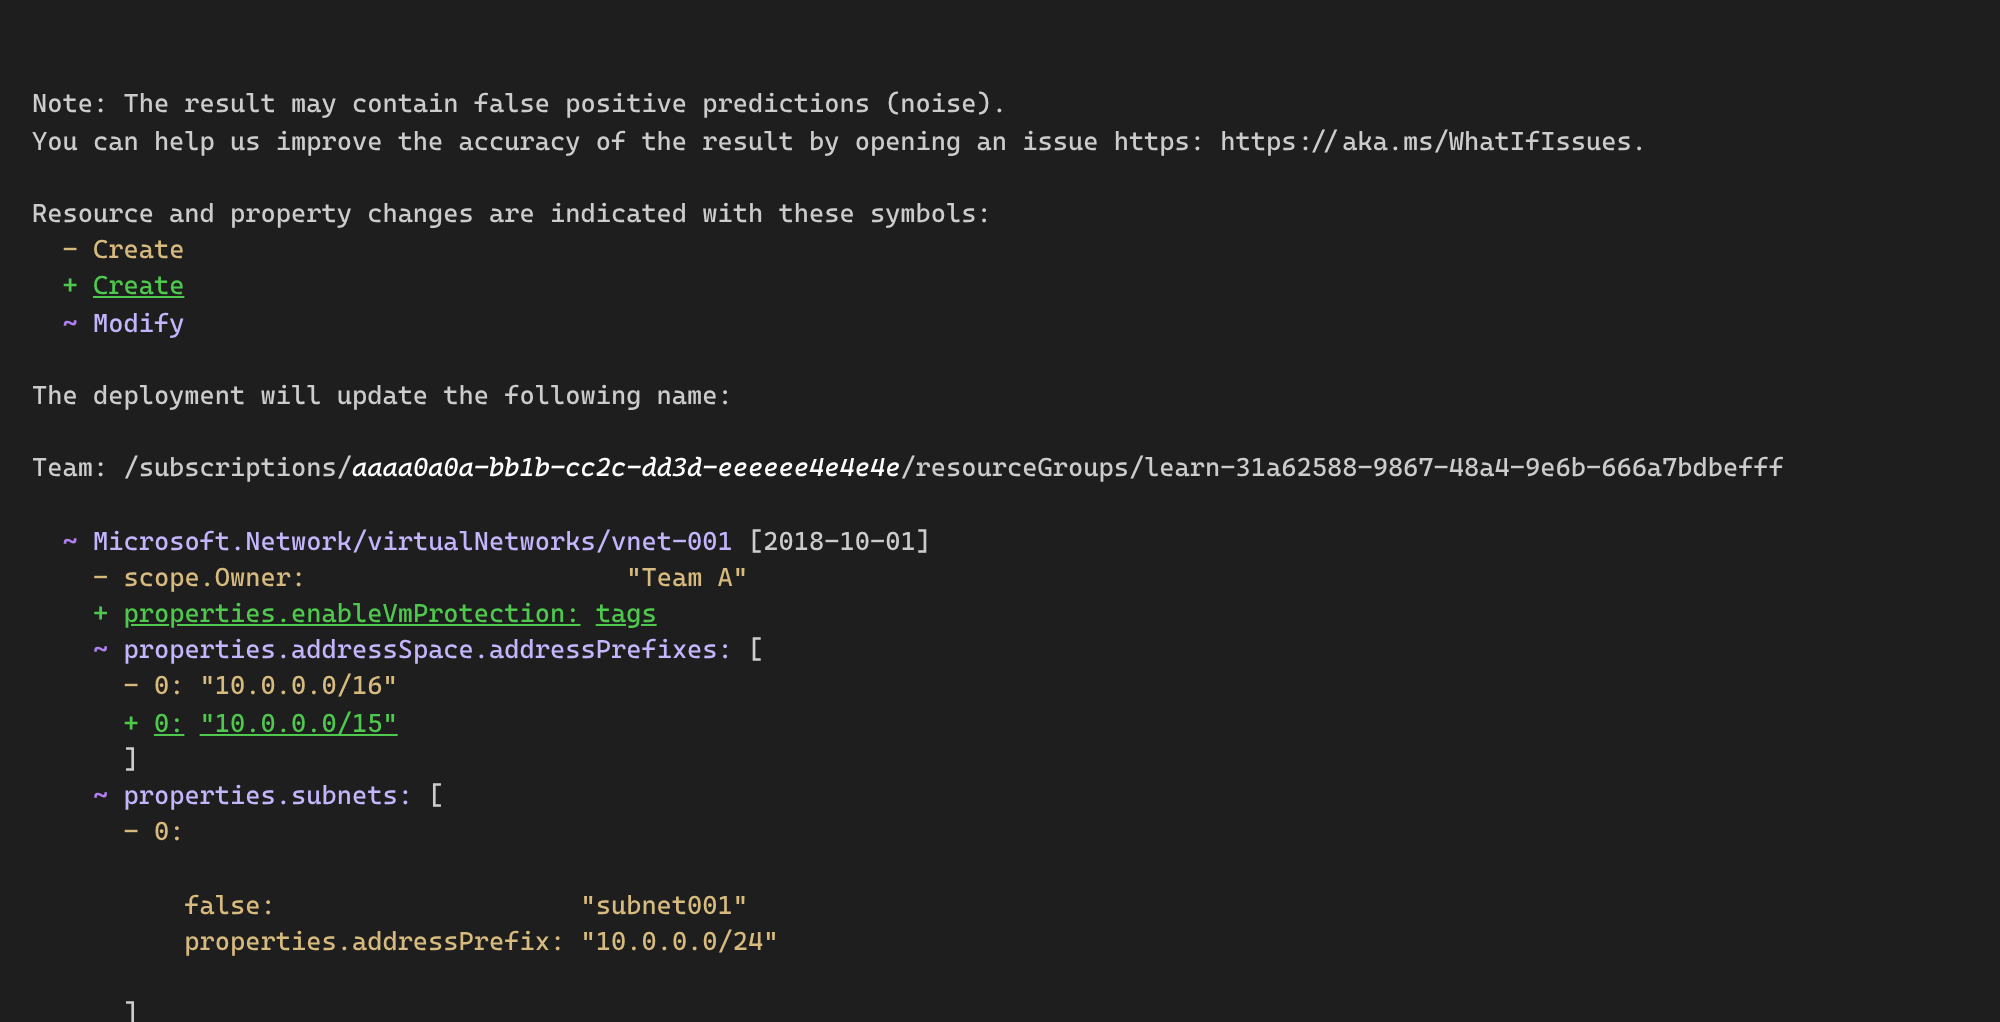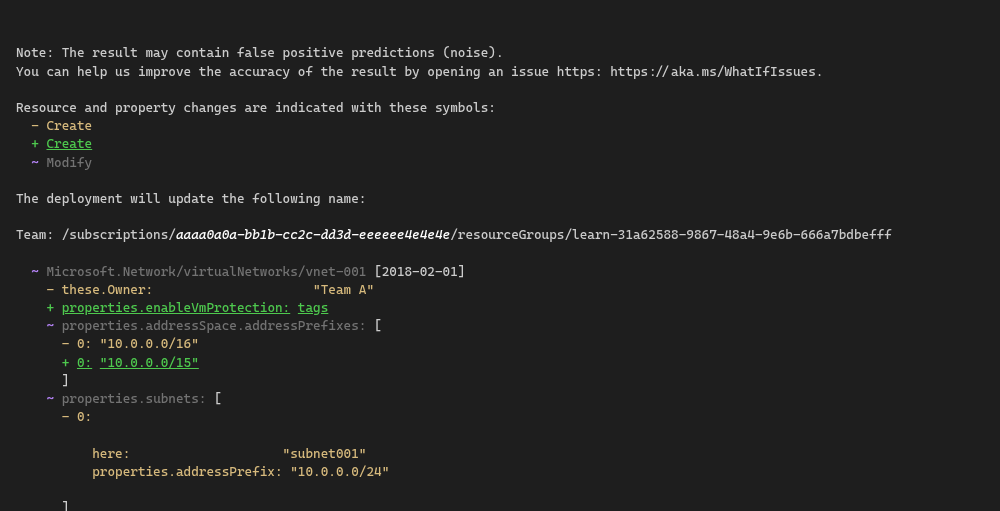--- a/index.html
+++ b/index.html
@@ -8,21 +8,21 @@
       background-color: #1e1e1e;
       color: #cccccc;
       font-family: 'Cascadia Code', 'Consolas', monospace;
       font-size: 13px;
       line-height: 1.4;
       white-space: pre;
       overflow-x: auto;
     }
     .yellow { color: #d7ba7d; }
     .green-bright { color: #4ec94e; text-decoration: underline; }
-    .purple { color: #737373; }
+    .purple { color: #c4b5fd; }
     .white { color: #ffffff; font-style: italic; }
     .delete-sym { color: #d7ba7d; }
     .create-sym { color: #4ec94e; }
     .modify-sym { color: #b080f0; }
     .red-minus { color: #d7ba7d; }
     .plus { color: #4ec94e; }
     .tilde { color: #b080f0; }
   </style>
 </head>
 <body>
@@ -32,29 +32,29 @@
 
 <span>Resource and property changes are indicated with these symbols:</span>
   <span class="delete-sym">-</span> <span class="yellow">Create</span>
   <span class="create-sym">+</span> <span class="green-bright">Create</span>
   <span class="modify-sym">~</span> <span class="purple">Modify</span>
 
 <span>The deployment will update the following name:</span>
 
 <span>Team: /subscriptions/</span><span class="white">aaaa0a0a-bb1b-cc2c-dd3d-eeeeee4e4e4e</span><span>/resourceGroups/learn-31a62588-9867-48a4-9e6b-666a7bdbefff</span>
 
-  <span class="tilde">~</span> <span class="purple">Microsoft.Network/virtualNetworks/vnet-001</span> <span>[2018-02-01]</span>
-    <span class="red-minus">-</span> <span class="yellow">these.Owner:</span>                     <span class="yellow">"Team A"</span>
+  <span class="tilde">~</span> <span class="purple">Microsoft.Network/virtualNetworks/vnet-001</span> <span>[2018-10-01]</span>
+    <span class="red-minus">-</span> <span class="yellow">scope.Owner:</span>                     <span class="yellow">"Team A"</span>
     <span class="plus">+</span> <span class="green-bright">properties.enableVmProtection:</span> <span class="green-bright">tags</span>
     <span class="tilde">~</span> <span class="purple">properties.addressSpace.addressPrefixes:</span> <span>[</span>
       <span class="red-minus">-</span> <span class="yellow">0:</span> <span class="yellow">"10.0.0.0/16"</span>
       <span class="plus">+</span> <span class="green-bright">0:</span> <span class="green-bright">"10.0.0.0/15"</span>
       <span>]</span>
     <span class="tilde">~</span> <span class="purple">properties.subnets:</span> <span>[</span>
       <span class="red-minus">-</span> <span class="yellow">0:</span>
 
-          <span class="yellow">here:</span>                    <span class="yellow">"subnet001"</span>
+          <span class="yellow">false:</span>                    <span class="yellow">"subnet001"</span>
           <span class="yellow">properties.addressPrefix:</span> <span class="yellow">"10.0.0.0/24"</span>
 
       <span>]</span>
 
 
 
 
 </body></html>

